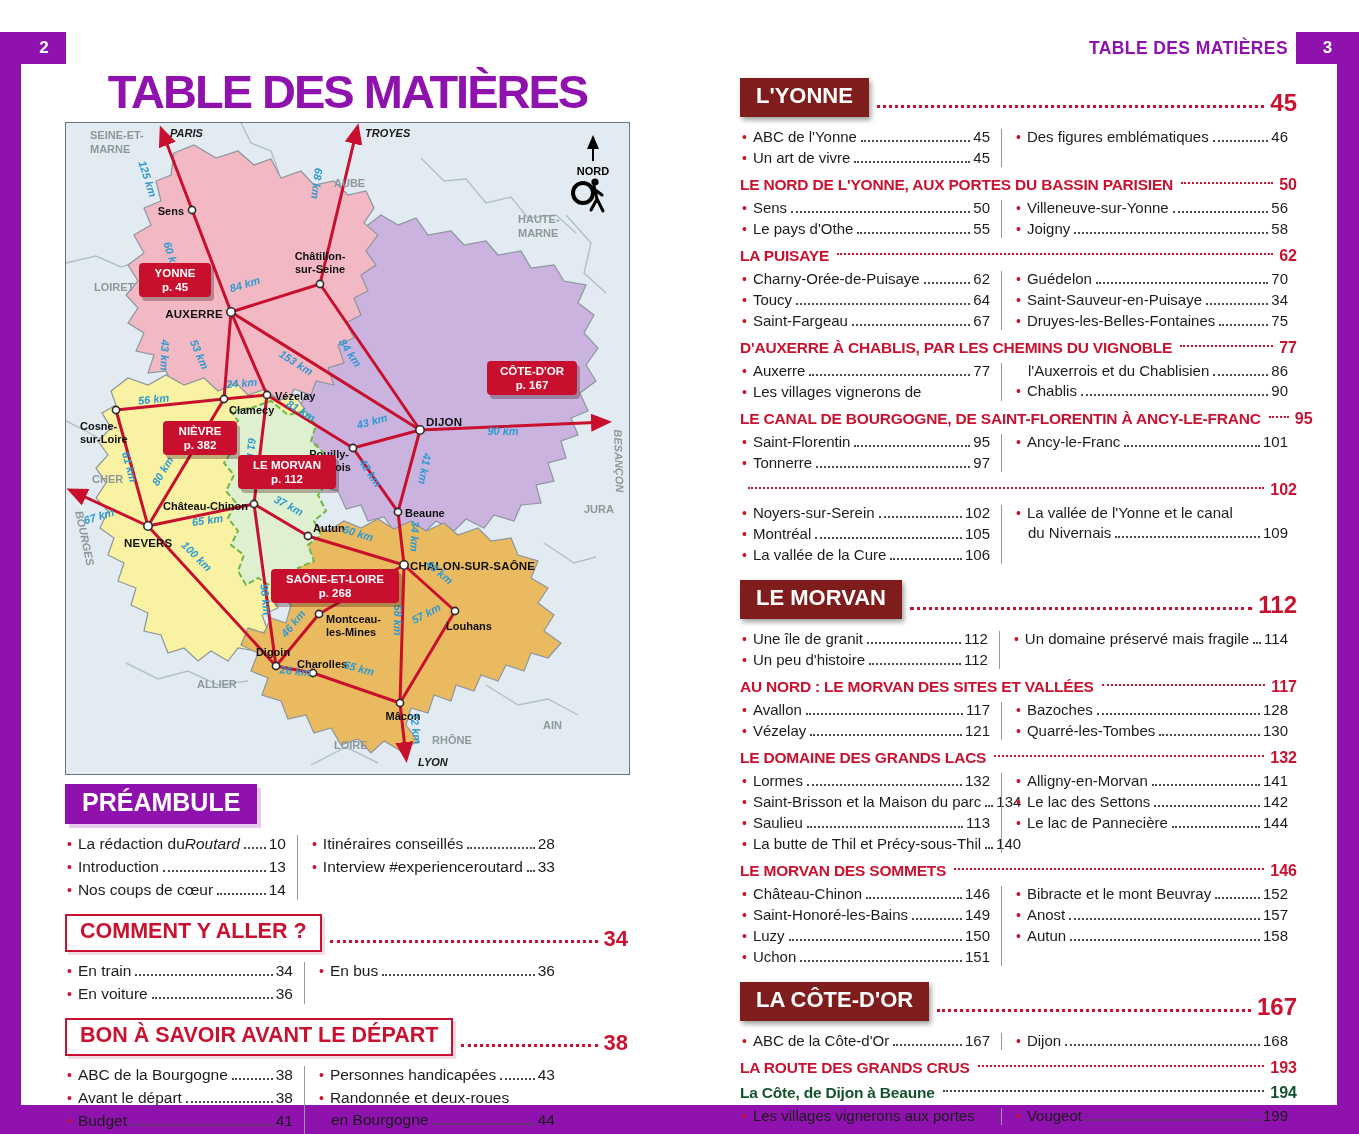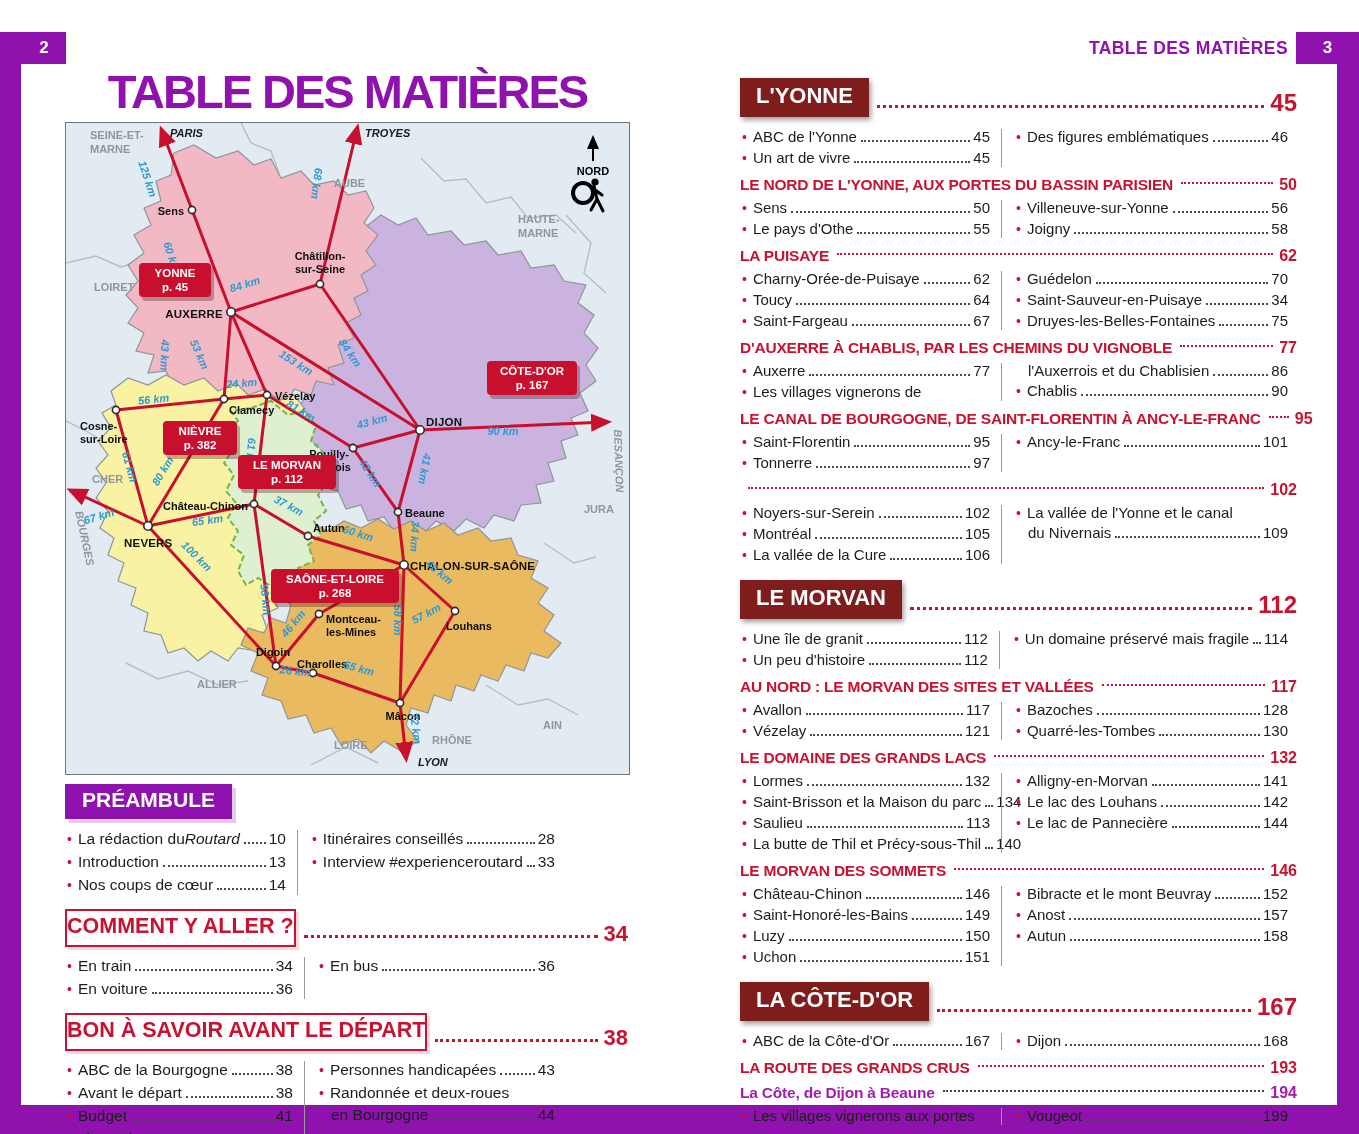--- a/index.html
+++ b/index.html
@@ -18,36 +18,36 @@
   .lp-title{position:absolute;left:65px;top:64px;width:565px;text-align:center;
        color:#8f12ae;font-weight:bold;font-size:47px;letter-spacing:-2px;white-space:nowrap;}
   .map{position:absolute;left:65px;top:122px;width:565px;height:653px;
        border:1.5px solid #6d747a;background:#e2ebf1;box-sizing:border-box;}
   .map svg{display:block;}
 
   
   .lp-lower{position:absolute;left:65px;top:784px;width:563px;}
   .rp-main{position:absolute;left:740px;top:78px;width:557px;}
   .purple-box{display:inline-block;background:#8f12ae;color:#fff;font-weight:bold;
-       font-size:21px;padding:4px 17px 7px;box-shadow:4px 4px 0 #e6c9ef;margin:0 0 9px;}
+       font-size:25px;padding:4px 17px 7px;box-shadow:4px 4px 0 #e6c9ef;margin:0 0 9px;}
   .section-row{display:flex;align-items:flex-end;margin:12px 0 8px;}
   .red-outline-box{border:2px solid #c81230;color:#c81230;background:#fff;font-weight:bold;
-       font-size:21.5px;padding:3px 0 6px;white-space:nowrap;box-shadow:3px 3px 0 rgba(160,20,40,.15);}
+       font-size:21.5px;padding:3px 13px 6px;white-space:nowrap;box-shadow:3px 3px 0 rgba(160,20,40,.15);}
   .sec-pg{color:#c81230;font-weight:bold;font-size:22px;}
   .dots-red{flex:1;border-bottom:3px dotted #c81230;margin:0 6px 9px 8px;min-width:20px;}
   .dots-red.thin{border-bottom-width:2px;margin-bottom:5px;}
   .row-major{display:flex;align-items:flex-end;margin:14px 0 10px;}
   .row-major:first-child{margin-top:0;}
   .major-box{background:#7f1d1d;color:#fff;font-weight:bold;font-size:22px;
        padding:5px 16px 8px;white-space:nowrap;box-shadow:2px 3px 5px rgba(0,0,0,.38);}
   .major-pg{color:#c81230;font-weight:bold;font-size:24px;}
   .row-sub{display:flex;align-items:center;margin:7px 0 4px;}
   .sub-t{color:#c81230;font-weight:bold;font-size:15.5px;letter-spacing:-.2px;white-space:nowrap;}
   .sub-pg{color:#c81230;font-weight:bold;font-size:16px;}
-  .row-sub.black .sub-t,.row-sub.black .sub-pg{color:#a21caf;}
+  .row-sub.black .sub-t,.row-sub.black .sub-pg{color:#14532d;}
   .row-sub.black .dots-red{border-color:#444;}
   .entries{display:flex;width:548px;}
   .lp-lower .entries{width:490px;}
   .ecol-l{width:250px;}
   .lp-lower .ecol-l{width:228px;}
   .ecol-r{flex:1;}
   .ediv{width:0;border-left:1.5px solid #999;margin:2px 12px 2px 11px;}
   .entry{margin:0 0 1px;}
   .eline{display:flex;align-items:baseline;font-size:15px;line-height:19px;}
   .lp-lower .eline{line-height:21px;font-size:15.5px;}
@@ -833,21 +833,21 @@
             <div class="eline">
               <span class="bullet">•</span>
               <span class="elabel">Alligny-en-Morvan</span>
               <span class="dots"></span>
               <span class="epg">141</span>
             </div>
           </div>
           <div class="entry">
             <div class="eline">
               <span class="bullet">•</span>
-              <span class="elabel">Le lac des Louhans</span>
+              <span class="elabel">Le lac des Settons</span>
               <span class="dots"></span>
               <span class="epg">142</span>
             </div>
           </div>
           <div class="entry">
             <div class="eline">
               <span class="bullet">•</span>
               <span class="elabel">Le lac de Pannecière</span>
               <span class="dots"></span>
               <span class="epg">144</span>

